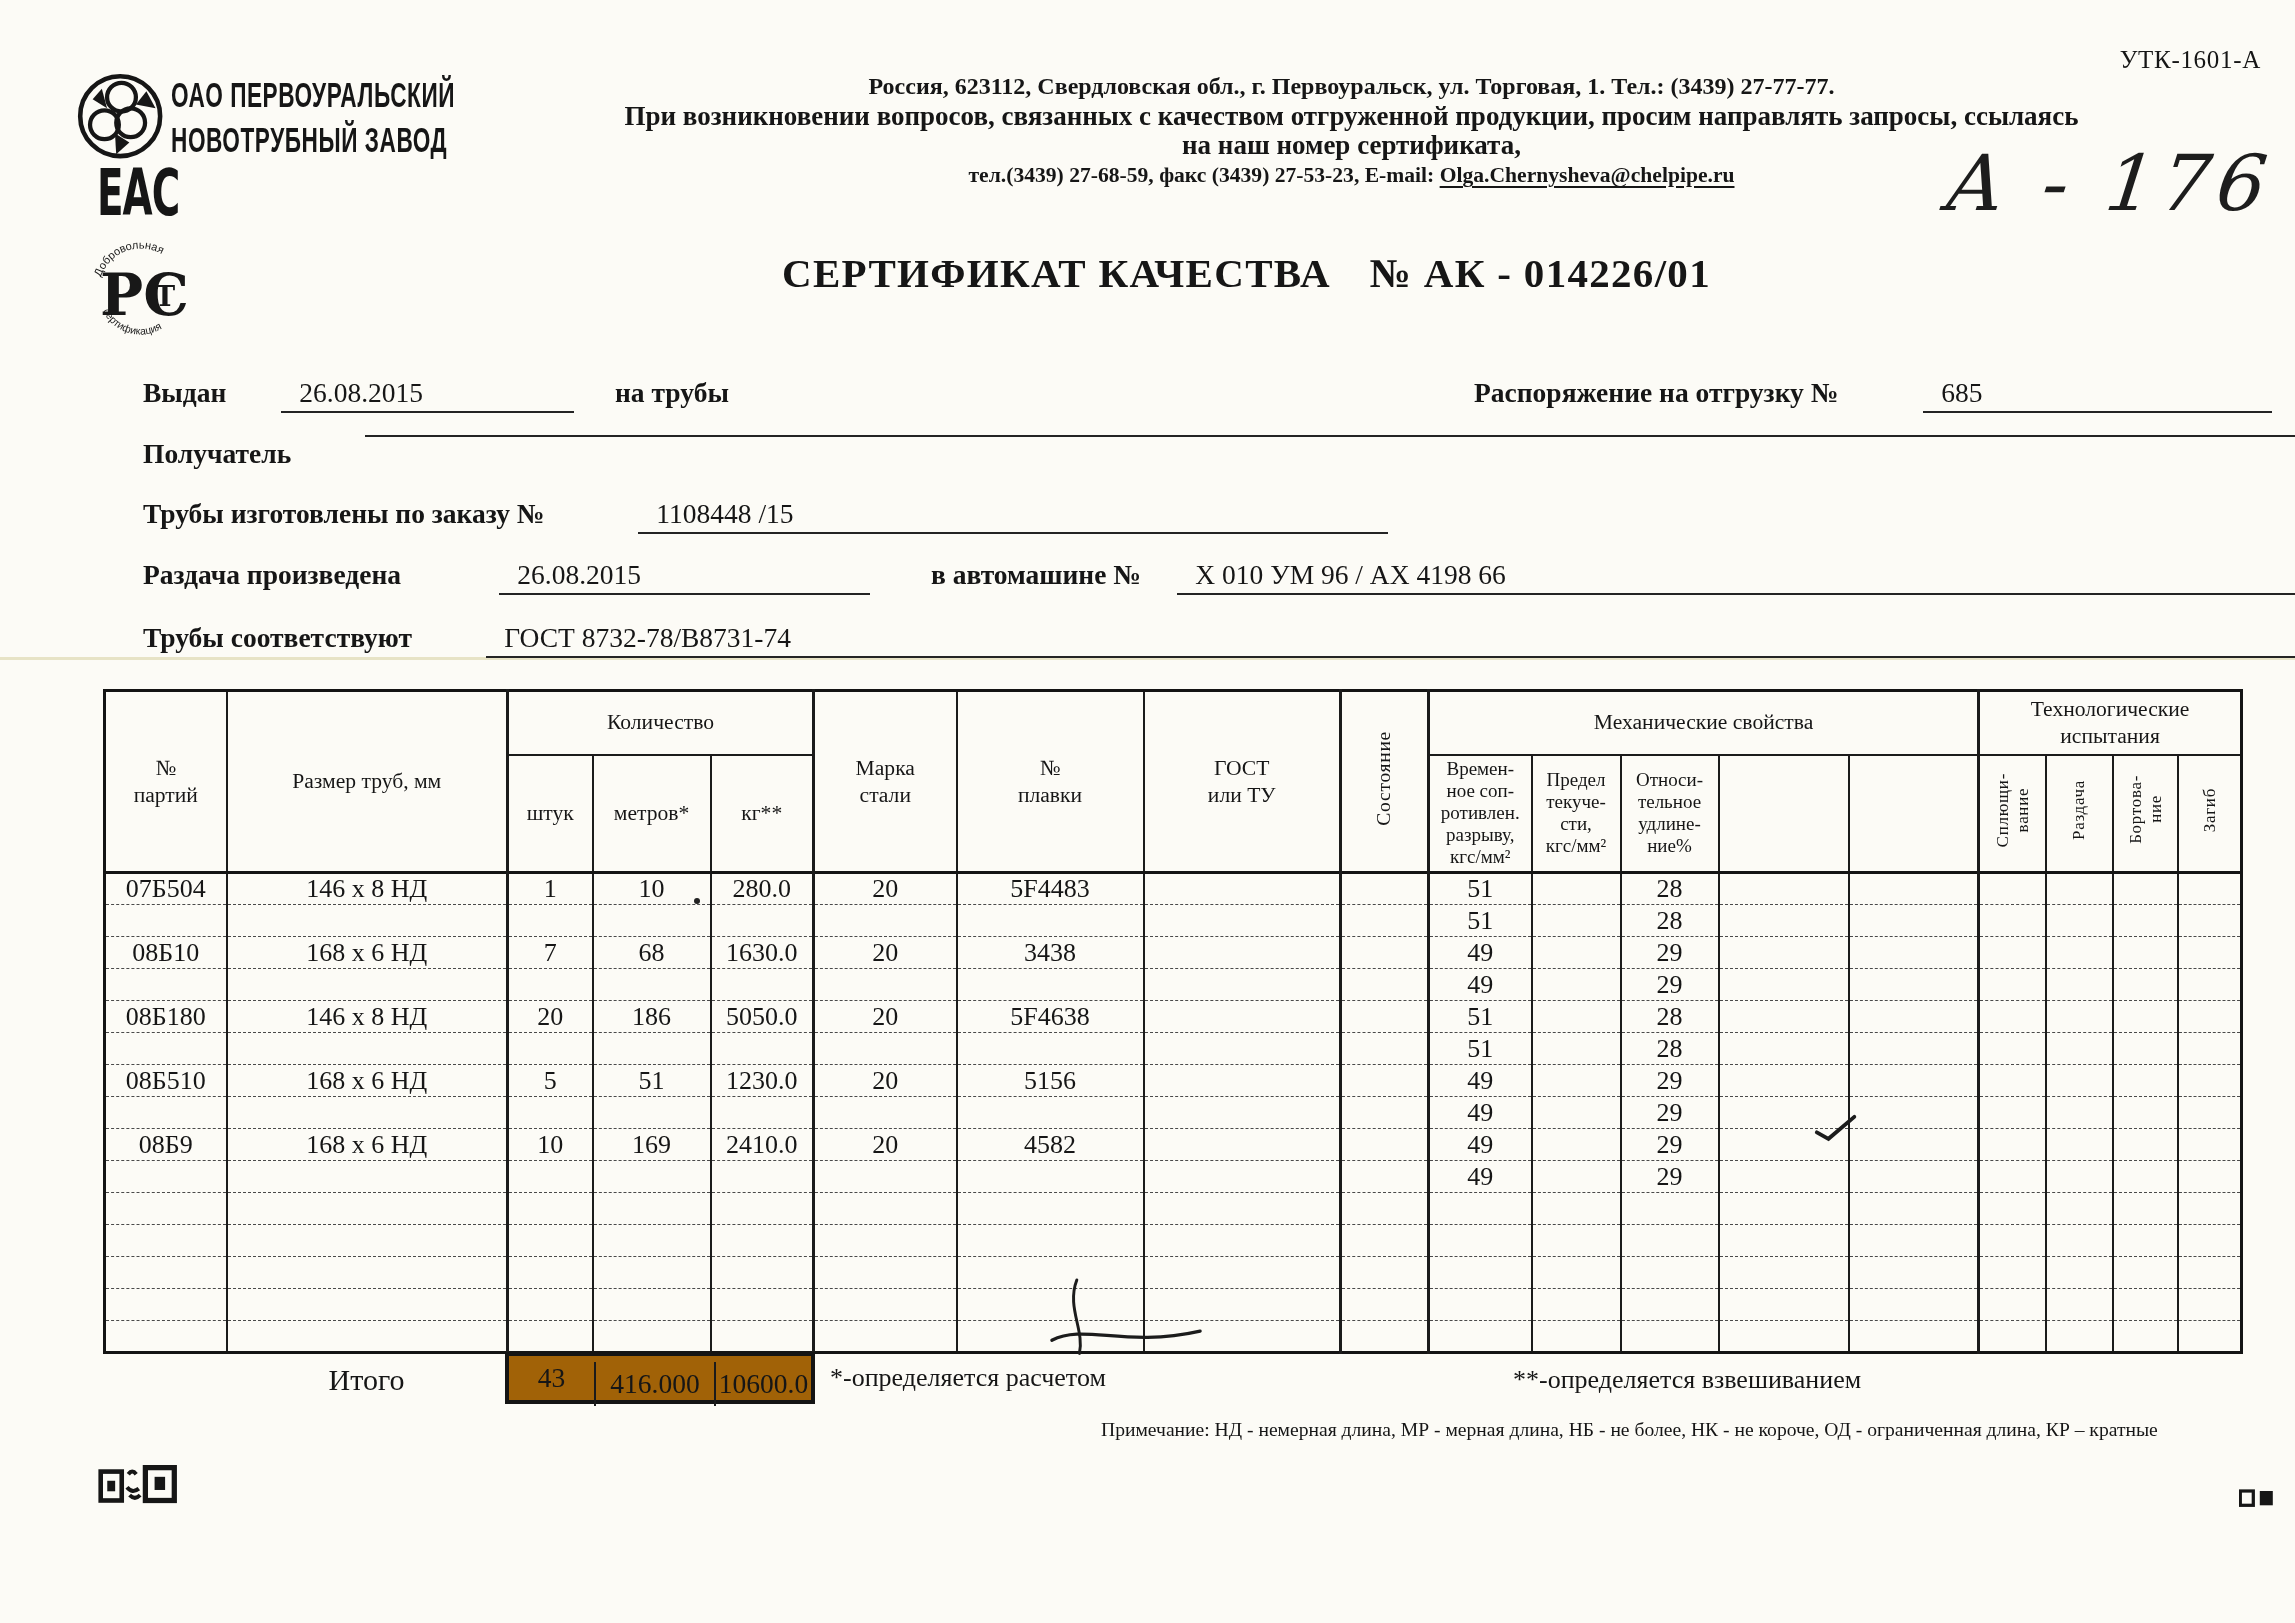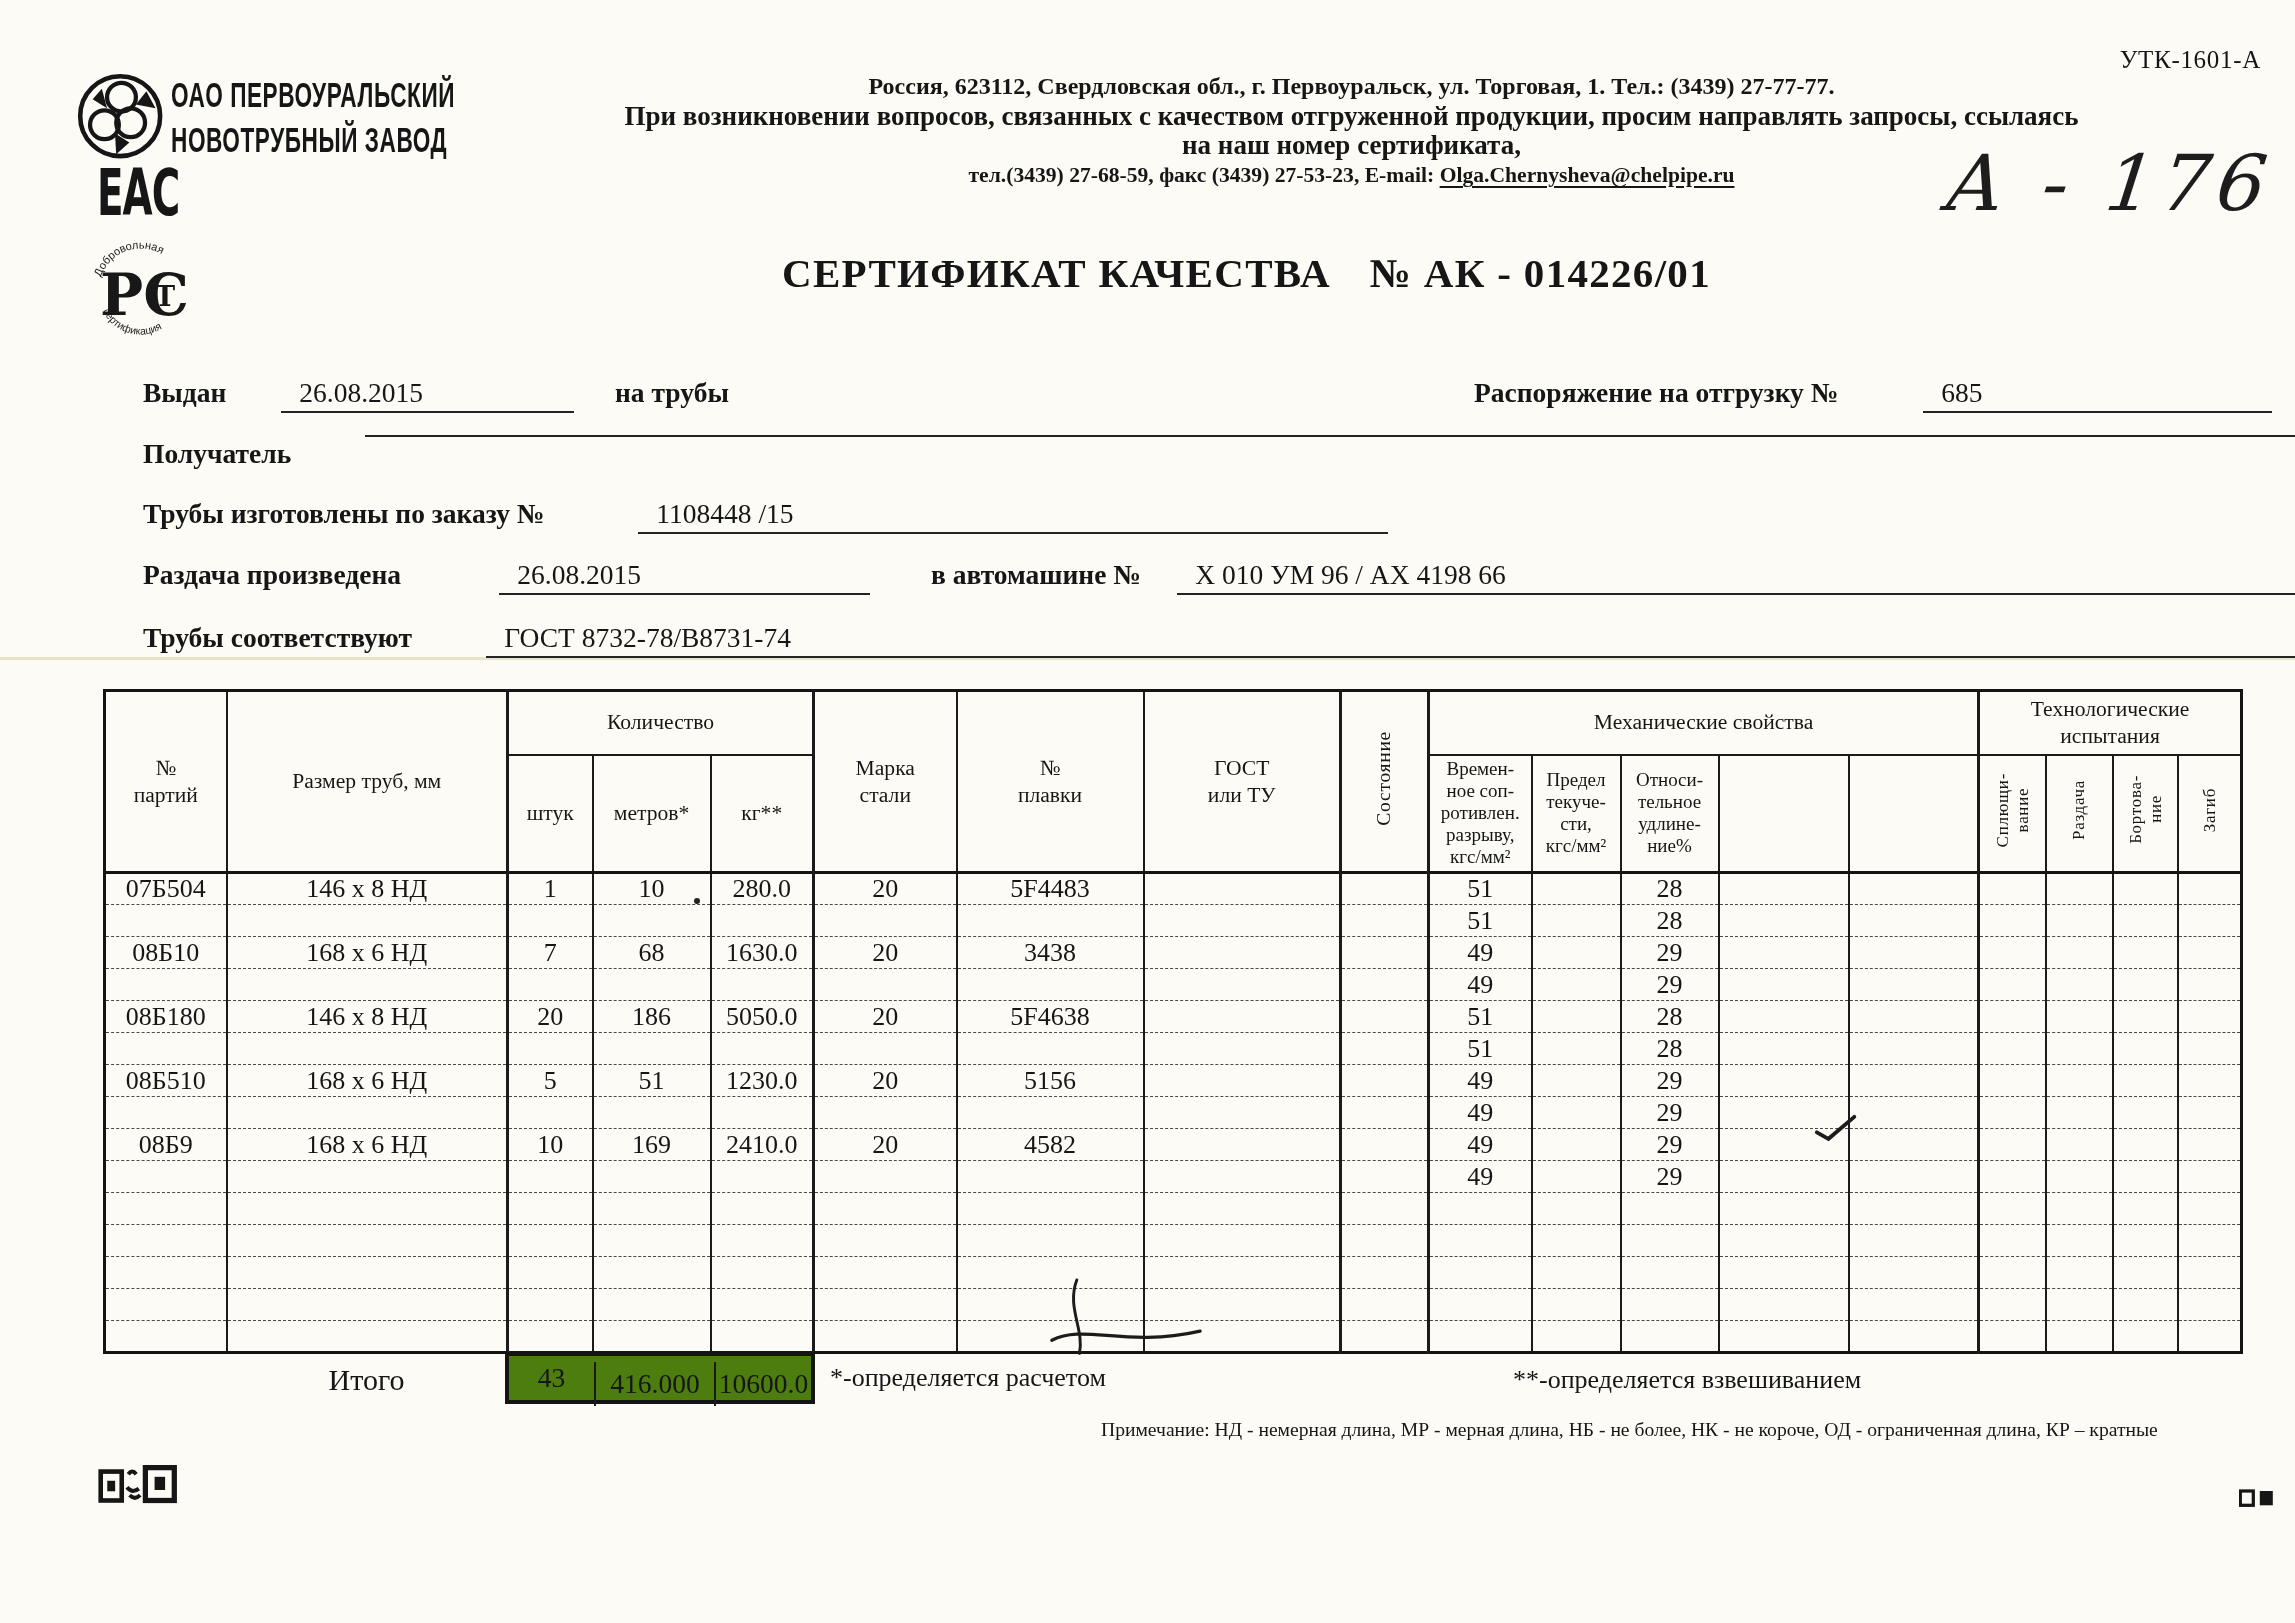--- a/index.html
+++ b/index.html
@@ -45,21 +45,21 @@
   tr.h1{height:64px;} tr.h2{height:118px;}
   .small{font-size:19px;line-height:1.16;}
   .bL{border-left-width:3.9px !important;}
   .vert{writing-mode:vertical-rl;transform:rotate(180deg);white-space:pre-line;
         display:inline-block;font-size:19.6px;line-height:1.15;letter-spacing:0.7px;}
   .vert.sm{font-size:17px;}
 
   
   .itogoLabel{width:281px;text-align:center;font-size:30px;}
   .totalsBox{display:flex;border:4.6px solid #141414;height:52px;box-sizing:border-box;
-             align-items:center;background:#4d7c0f;}
+             align-items:center;background:#a16207;}
   .tcell{height:100%;display:flex;align-items:center;justify-content:center;font-size:27.5px;}
   .tcell+.tcell{border-left:2px solid #1b1b1b;margin-top:12px;}
   .foot{font-size:26px;white-space:nowrap;}
   .note{font-size:19.6px;white-space:nowrap;}
 
   .dot{width:5.9px;height:5.9px;border-radius:50%;background:#222;}
 </style>
 </head>
 <body>
 

